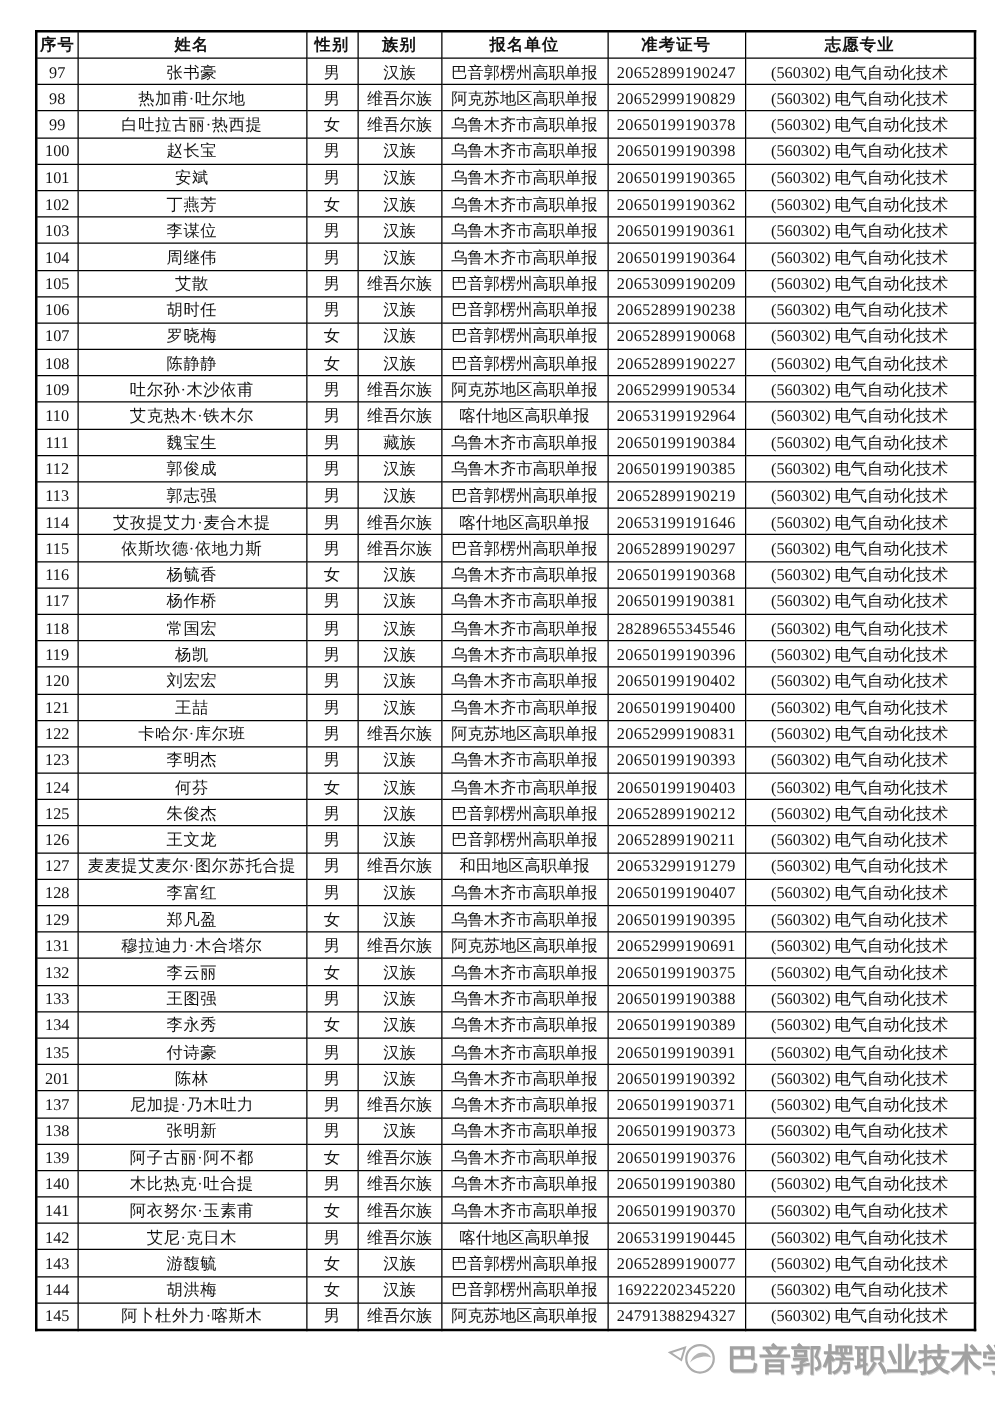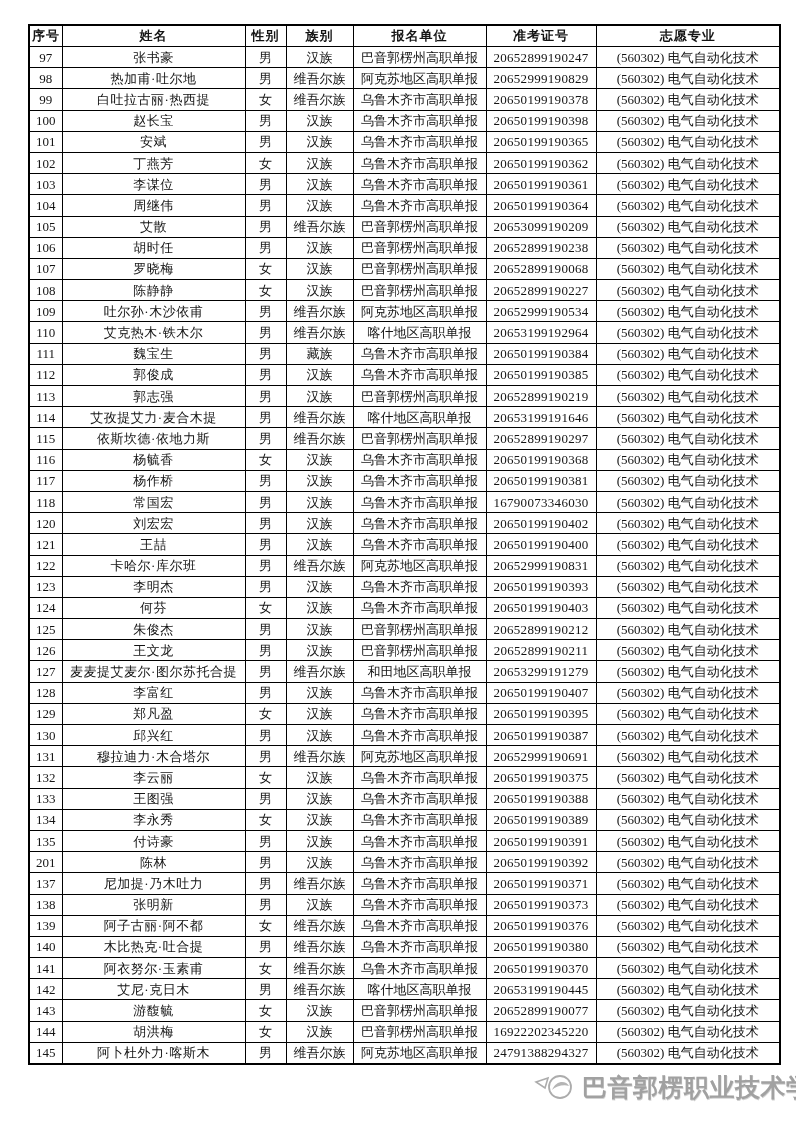--- a/index.html
+++ b/index.html
@@ -277,21 +277,30 @@
           <td class="c-unit">乌鲁木齐市高职单报</td>
           <td class="c-exam">20650199190381</td>
           <td class="c-major">(560302) 电气自动化技术</td>
         </tr>
         <tr>
           <td class="c-no">118</td>
           <td class="c-name">常国宏</td>
           <td class="c-gender">男</td>
           <td class="c-ethnicity">汉族</td>
           <td class="c-unit">乌鲁木齐市高职单报</td>
-          <td class="c-exam">16790073346030</td>
+          <td class="c-exam">28289655345546</td>
+          <td class="c-major">(560302) 电气自动化技术</td>
+        </tr>
+        <tr>
+          <td class="c-no">119</td>
+          <td class="c-name">杨凯</td>
+          <td class="c-gender">男</td>
+          <td class="c-ethnicity">汉族</td>
+          <td class="c-unit">乌鲁木齐市高职单报</td>
+          <td class="c-exam">20650199190396</td>
           <td class="c-major">(560302) 电气自动化技术</td>
         </tr>
         <tr>
           <td class="c-no">120</td>
           <td class="c-name">刘宏宏</td>
           <td class="c-gender">男</td>
           <td class="c-ethnicity">汉族</td>
           <td class="c-unit">乌鲁木齐市高职单报</td>
           <td class="c-exam">20650199190402</td>
           <td class="c-major">(560302) 电气自动化技术</td>
@@ -368,29 +377,20 @@
           <td class="c-exam">20650199190407</td>
           <td class="c-major">(560302) 电气自动化技术</td>
         </tr>
         <tr>
           <td class="c-no">129</td>
           <td class="c-name">郑凡盈</td>
           <td class="c-gender">女</td>
           <td class="c-ethnicity">汉族</td>
           <td class="c-unit">乌鲁木齐市高职单报</td>
           <td class="c-exam">20650199190395</td>
-          <td class="c-major">(560302) 电气自动化技术</td>
-        </tr>
-        <tr>
-          <td class="c-no">130</td>
-          <td class="c-name">邱兴红</td>
-          <td class="c-gender">男</td>
-          <td class="c-ethnicity">汉族</td>
-          <td class="c-unit">乌鲁木齐市高职单报</td>
-          <td class="c-exam">20650199190387</td>
           <td class="c-major">(560302) 电气自动化技术</td>
         </tr>
         <tr>
           <td class="c-no">131</td>
           <td class="c-name">穆拉迪力·木合塔尔</td>
           <td class="c-gender">男</td>
           <td class="c-ethnicity">维吾尔族</td>
           <td class="c-unit">阿克苏地区高职单报</td>
           <td class="c-exam">20652999190691</td>
           <td class="c-major">(560302) 电气自动化技术</td>

